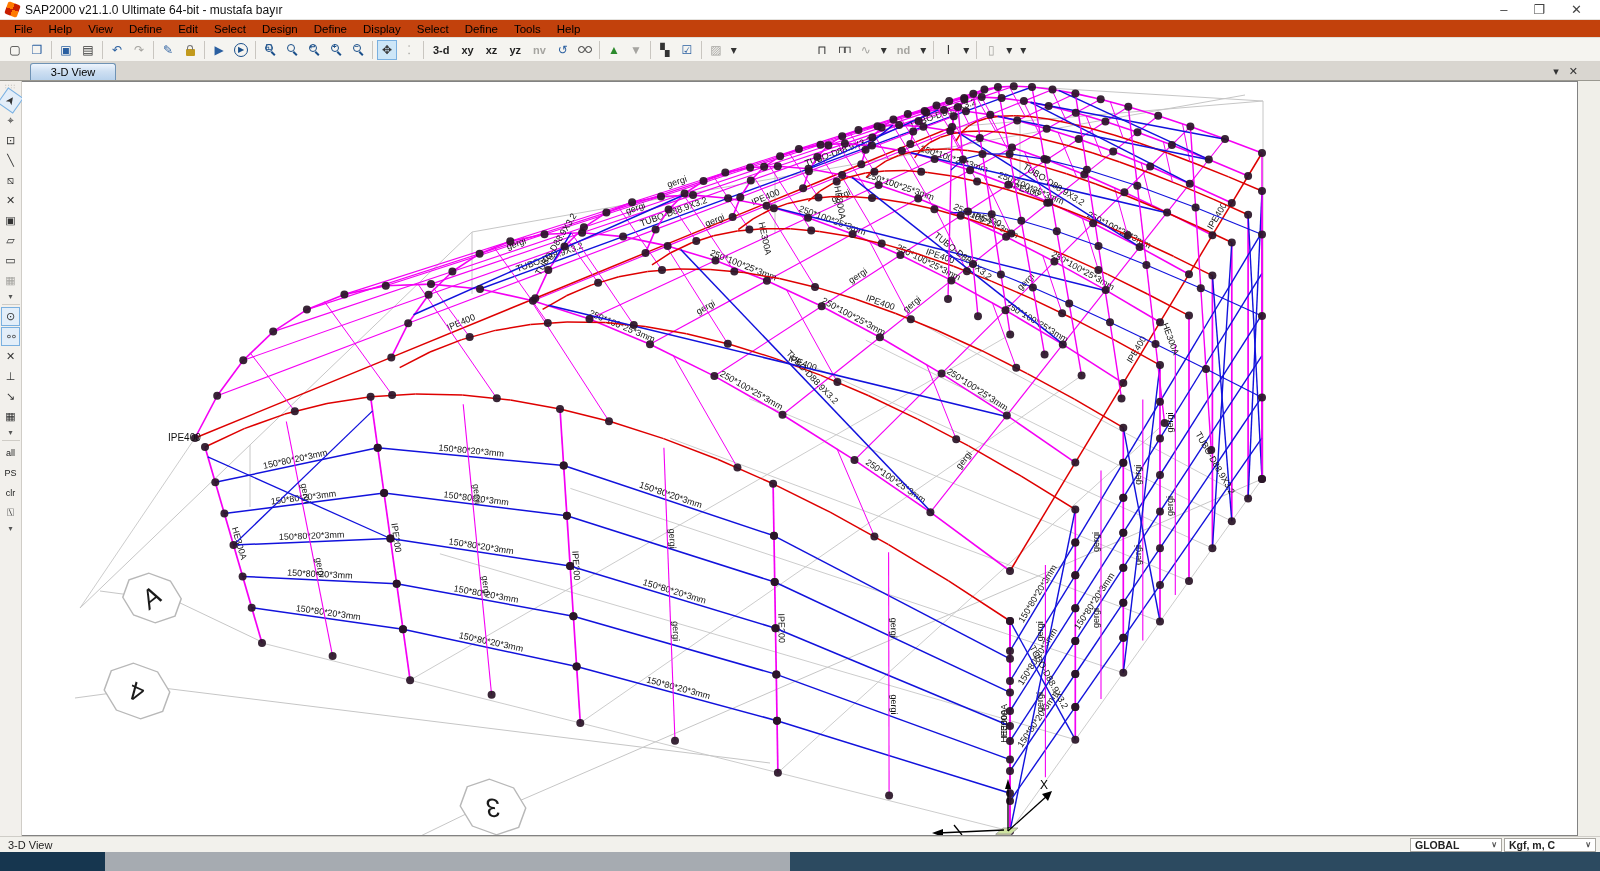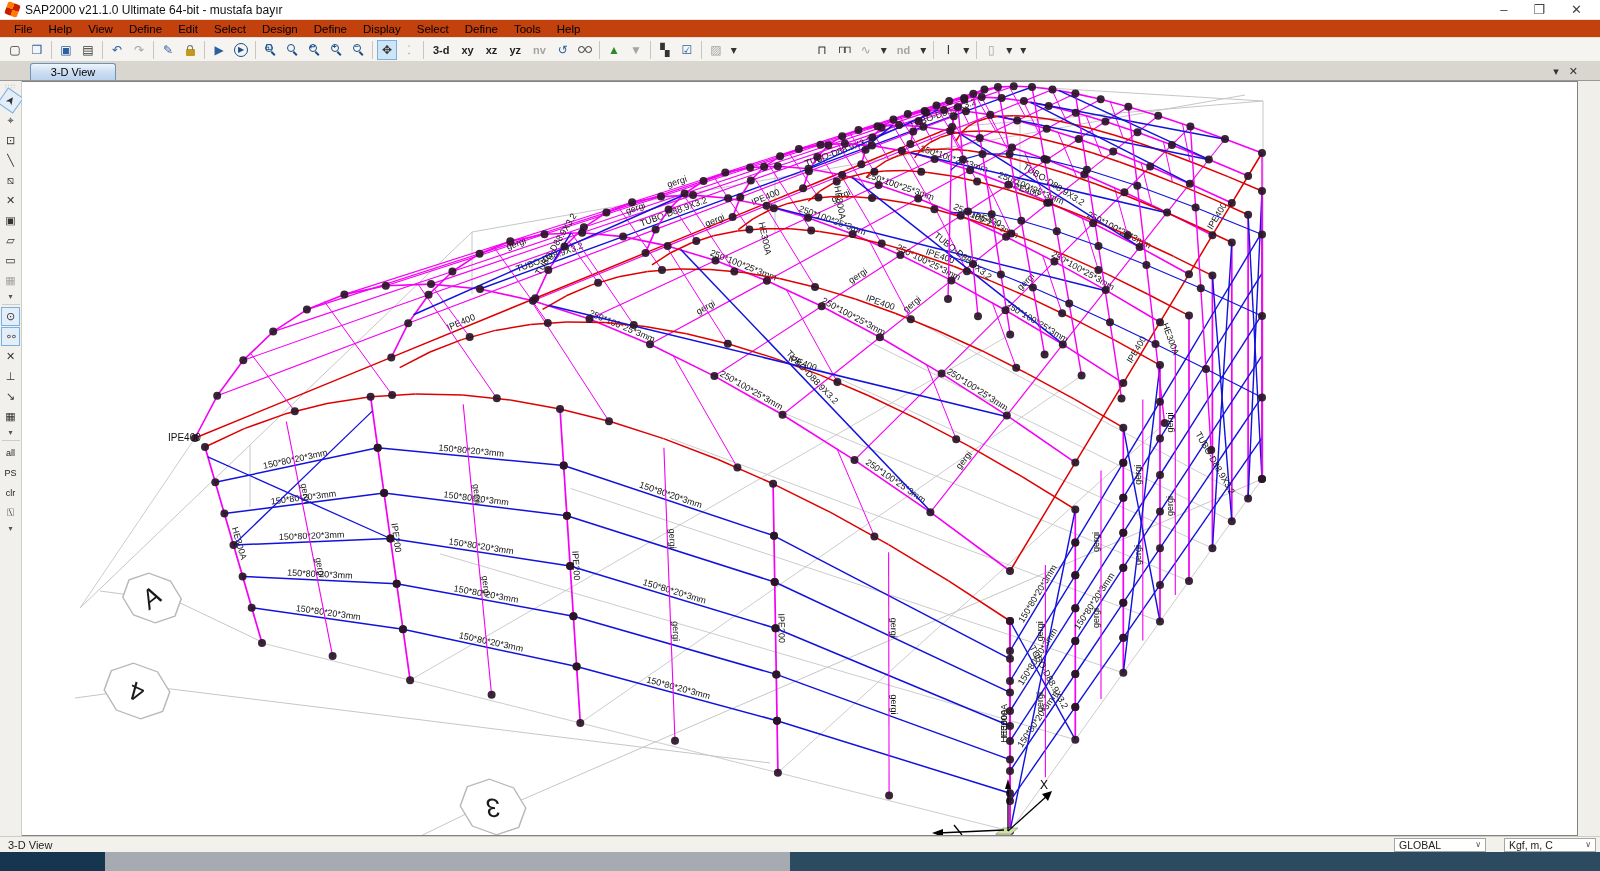--- a/index.html
+++ b/index.html
@@ -64,21 +64,21 @@
   .lr.abbr { font-size:9px; color:#222; }
   .lrsep { width:18px; height:1px; background:#cfccc6; margin:2px 0; }
   .grip { font-size:7px; color:#b0ada7; letter-spacing:1px; height:8px; }
   .canvas { position:relative; width:1556px; background:#ffffff;
     border:1px solid #828282; border-left:none; overflow:hidden; }
   .canvas svg { display:block; }
   .rstrip { width:22px; background:#f0efe9; }
   .statusbar { height:16px; background:#f2f1ec; border-top:1px solid #cfcdc7;
     display:flex; align-items:center; font-size:11px; color:#222; padding:0 4px; }
   .sb-left { padding-left:4px; }
-  .sb-right { margin-left:auto; display:flex; gap:18px; }
+  .sb-right { margin-left:auto; display:flex; gap:2px;font-weight:bold; }
   .sb-dd { width:92px; height:14px; background:#fff; border:1px solid #a8a6a0;
     font-size:10.5px; display:flex; align-items:center; padding:0 4px; color:#222; }
   .sb-dd .v { margin-left:auto; font-size:8px; color:#555; }
   .taskstrip { height:19px; background:#2c4a60; position:relative; }
   .taskstrip .seg1 { position:absolute; left:0; top:0; width:105px; height:100%;
     background:#16364f; }
   .taskstrip .seg2 { position:absolute; left:105px; top:0; width:685px; height:100%;
     background:#a6abb1; }
   text { font-family:"Liberation Sans", sans-serif; }
 </style>

